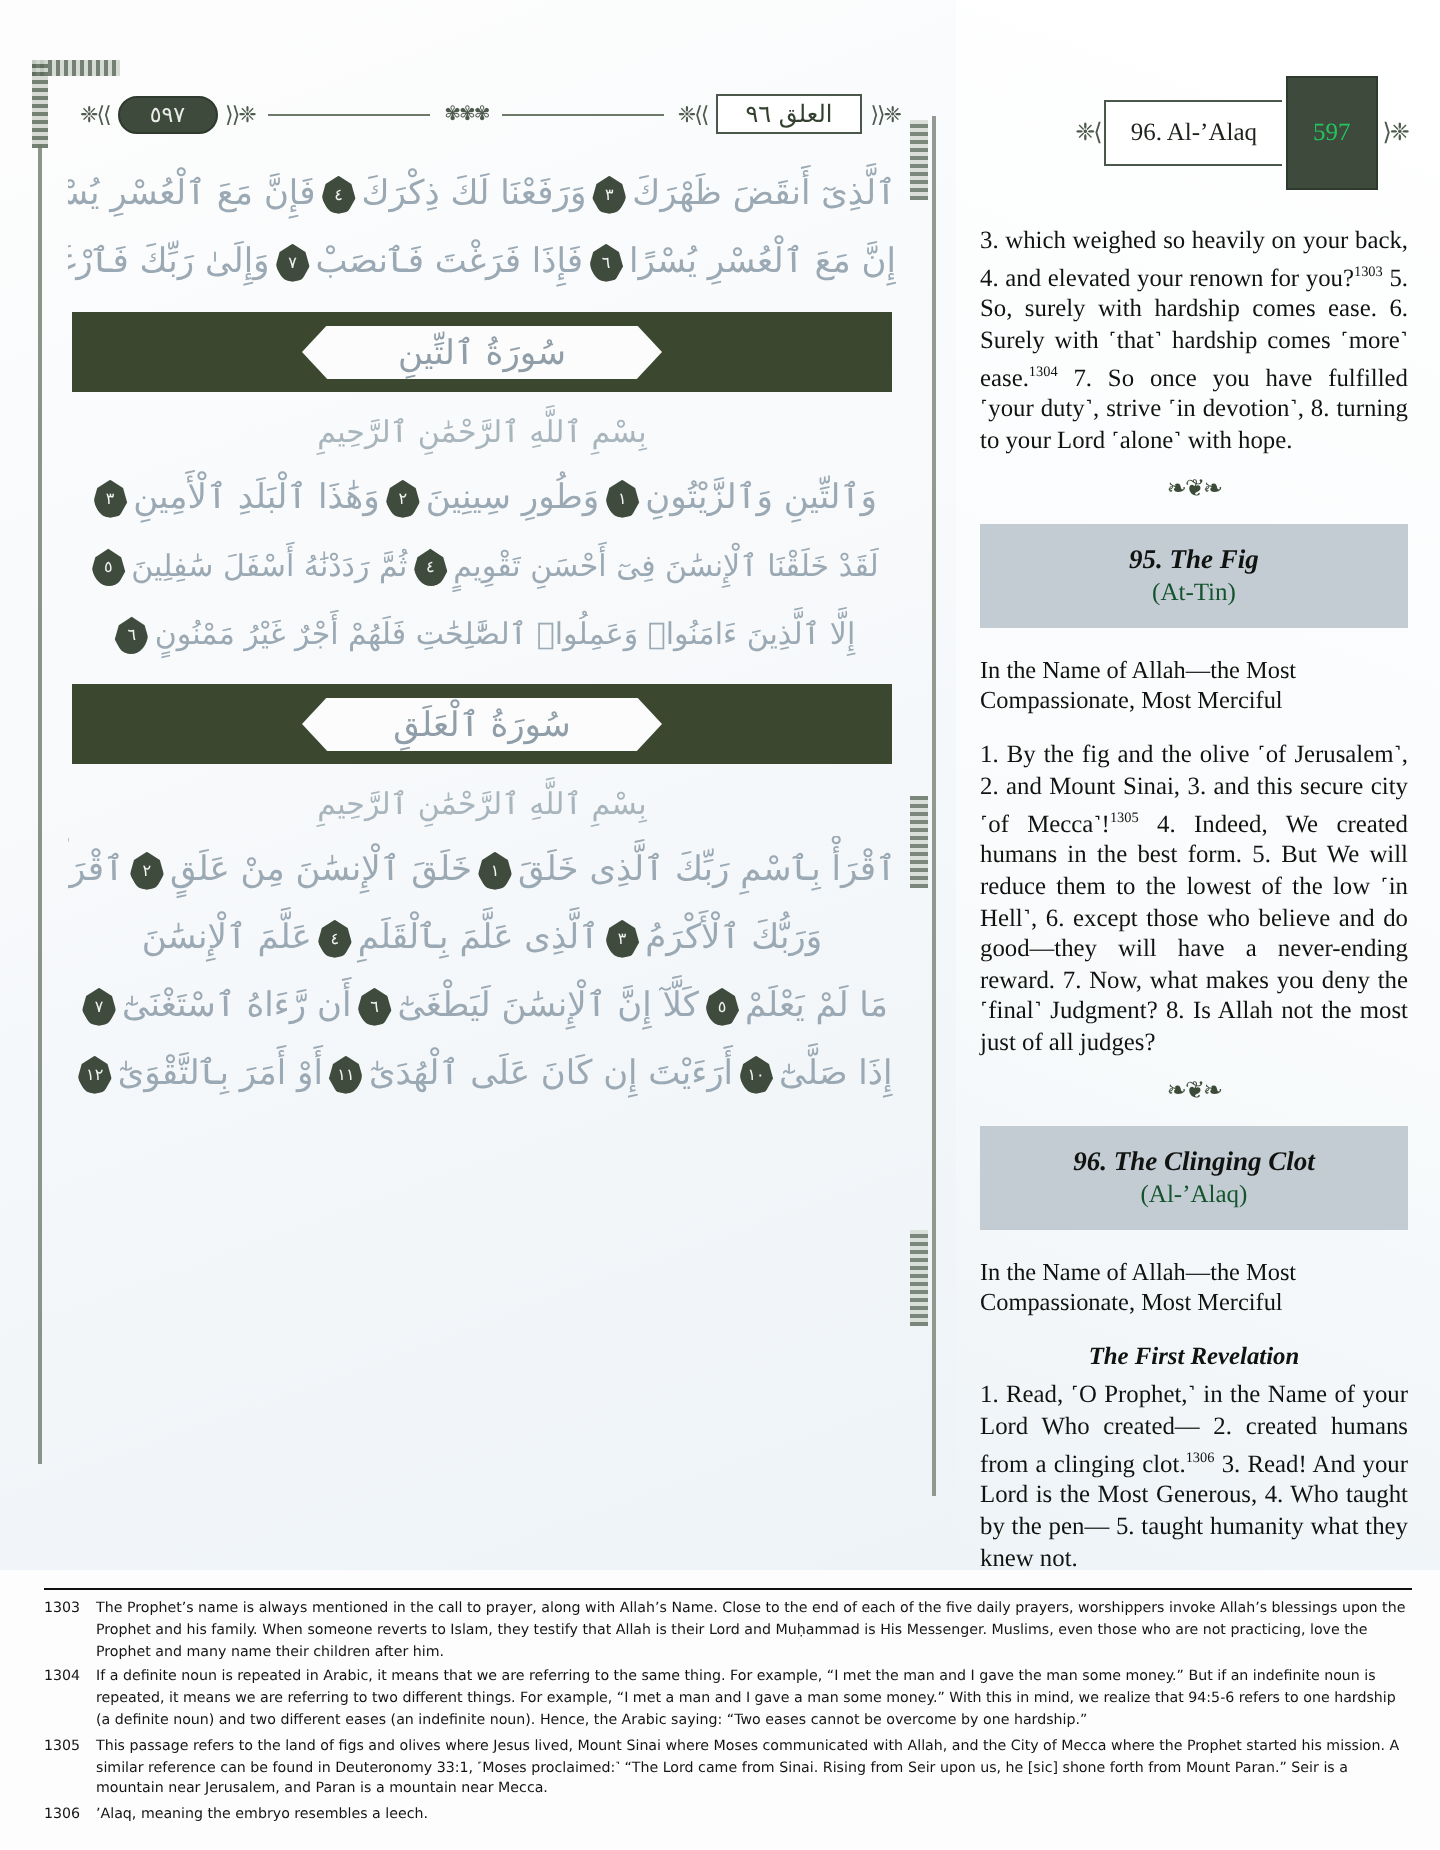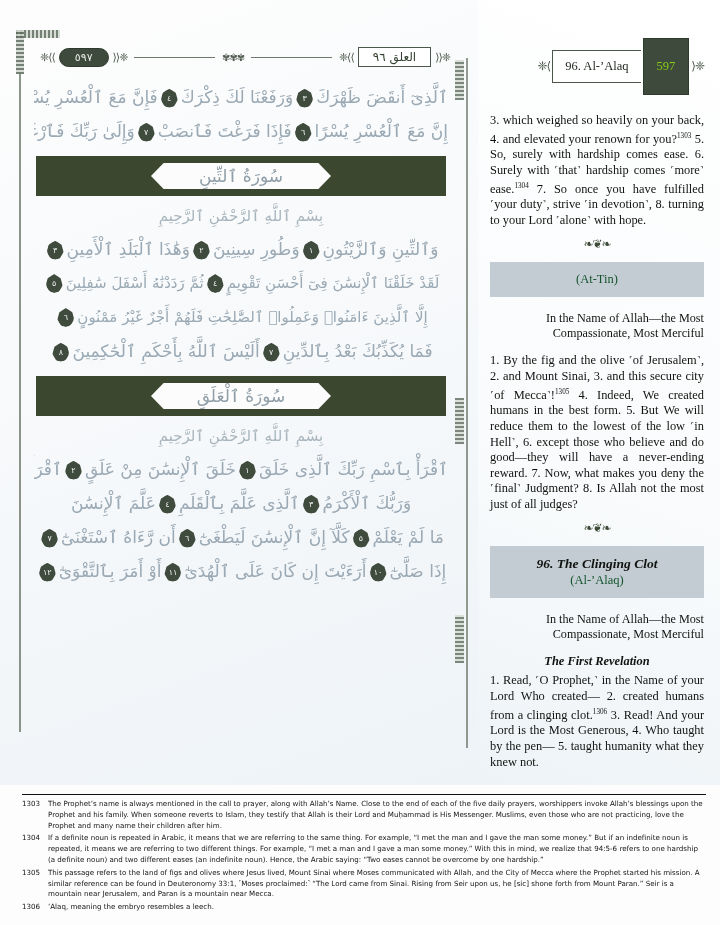--- a/index.html
+++ b/index.html
@@ -233,21 +233,21 @@
     background: #ffffff;
     border: 1.4px solid #4b574a;
     border-right: none;
     padding: 8px 12px;
     font-size: 12.5px;
     color: #1d231b;
     font-family: "Liberation Serif", serif;
   }
   .en-page-box {
     background: #3e4a3c;
-    color: #84cc16;
+    color: #22c55e;
     padding: 20px 13px;
     font-size: 12.5px;
     font-family: "Liberation Serif", serif;
     border: 1.4px solid #2f3a2e;
   }
 
   .en-para {
     font-size: 12.4px;
     line-height: 15.6px;
     text-align: justify;
@@ -279,21 +279,21 @@
     color: #101310;
     line-height: 17px;
   }
   .surah-box-en .line2 {
     font-size: 12.5px;
     color: #14532d;
     line-height: 16px;
   }
 
   .bismillah-en {
-    text-align: right;
+    text-align: left;
     font-size: 12.2px;
     line-height: 15px;
     color: #10130f;
     margin-bottom: 12px;
   }
 
   .section-head {
     text-align: center;
     font-size: 12.4px;
     font-style: italic;
@@ -379,23 +379,20 @@
 
         <div class="ar-line">
           <span>وَٱلتِّينِ وَٱلزَّيْتُونِ</span><span class="ayah">١</span><span>وَطُورِ سِينِينَ</span><span class="ayah">٢</span><span>وَهَٰذَا ٱلْبَلَدِ ٱلْأَمِينِ</span><span class="ayah">٣</span>
         </div>
         <div class="ar-line small">
           <span>لَقَدْ خَلَقْنَا ٱلْإِنسَٰنَ فِىٓ أَحْسَنِ تَقْوِيمٍ</span><span class="ayah">٤</span><span>ثُمَّ رَدَدْنَٰهُ أَسْفَلَ سَٰفِلِينَ</span><span class="ayah">٥</span>
         </div>
         <div class="ar-line small">
           <span>إِلَّا ٱلَّذِينَ ءَامَنُوا۟ وَعَمِلُوا۟ ٱلصَّٰلِحَٰتِ فَلَهُمْ أَجْرٌ غَيْرُ مَمْنُونٍ</span><span class="ayah">٦</span>
         </div>
-        <div class="ar-line">
-          <span>فَمَا يُكَذِّبُكَ بَعْدُ بِٱلدِّينِ</span><span class="ayah">٧</span><span>أَلَيْسَ ٱللَّهُ بِأَحْكَمِ ٱلْحَٰكِمِينَ</span><span class="ayah">٨</span>
-        </div>
 
         <div class="ar-banner">
           <div class="ar-banner-plate">سُورَةُ ٱلْعَلَقِ</div>
         </div>
         <div class="ar-basmala">بِسْمِ ٱللَّهِ ٱلرَّحْمَٰنِ ٱلرَّحِيمِ</div>
 
         <div class="ar-line">
           <span>ٱقْرَأْ بِٱسْمِ رَبِّكَ ٱلَّذِى خَلَقَ</span><span class="ayah">١</span><span>خَلَقَ ٱلْإِنسَٰنَ مِنْ عَلَقٍ</span><span class="ayah">٢</span><span>ٱقْرَأْ</span>
         </div>
         <div class="ar-line">
@@ -418,20 +415,21 @@
         <span class="en-title-box">96. Al-’Alaq</span>
         <span class="en-page-box">597</span>
         <span class="en-hdr-flourish">⟩❈</span>
       </div>
 
       <div class="en-para"><span>3. which weighed so heavily on your back, 4. and elevated your renown for you?</span><sup>1303</sup><span> 5. So, surely with hardship comes ease. 6. Surely with ˹that˺ hardship comes ˹more˺ ease.</span><sup>1304</sup><span> 7. So once you have fulfilled ˹your duty˺, strive ˹in devotion˺, 8. turning to your Lord ˹alone˺ with hope.</span></div>
 
       <div class="divider-orn">❧❦❧</div>
 
       <div class="surah-box-en">
+        <div class="line1">95. The Fig</div>
         <div class="line2">(At-Tin)</div>
       </div>
 
       <div class="bismillah-en">In the Name of Allah—the Most Compassionate, Most Merciful</div>
 
 
       <div class="en-para"><span>1. By the fig and the olive ˹of Jerusalem˺, 2. and Mount Sinai, 3. and this secure city ˹of Mecca˺!</span><sup>1305</sup><span> 4. Indeed, We created humans in the best form. 5. But We will reduce them to the lowest of the low ˹in Hell˺, 6. except those who believe and do good—they will have a never-ending reward. 7. Now, what makes you deny the ˹final˺ Judgment? 8. Is Allah not the most just of all judges?</span></div>
 
       <div class="divider-orn">❧❦❧</div>
 

